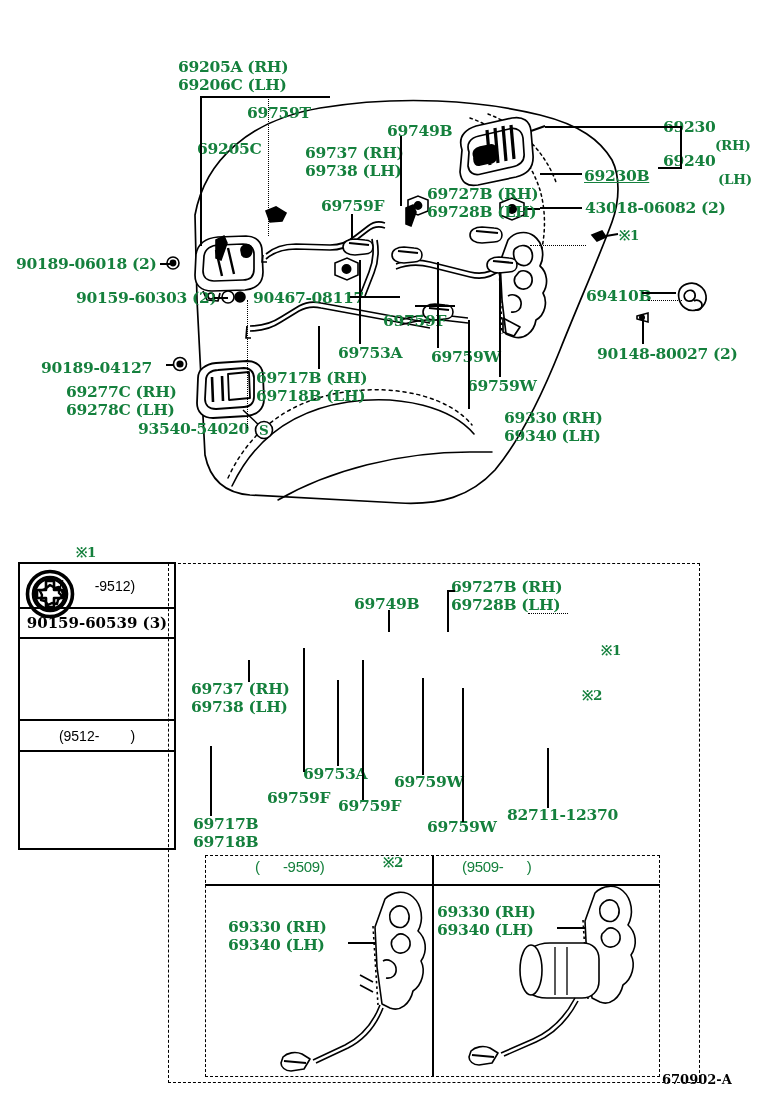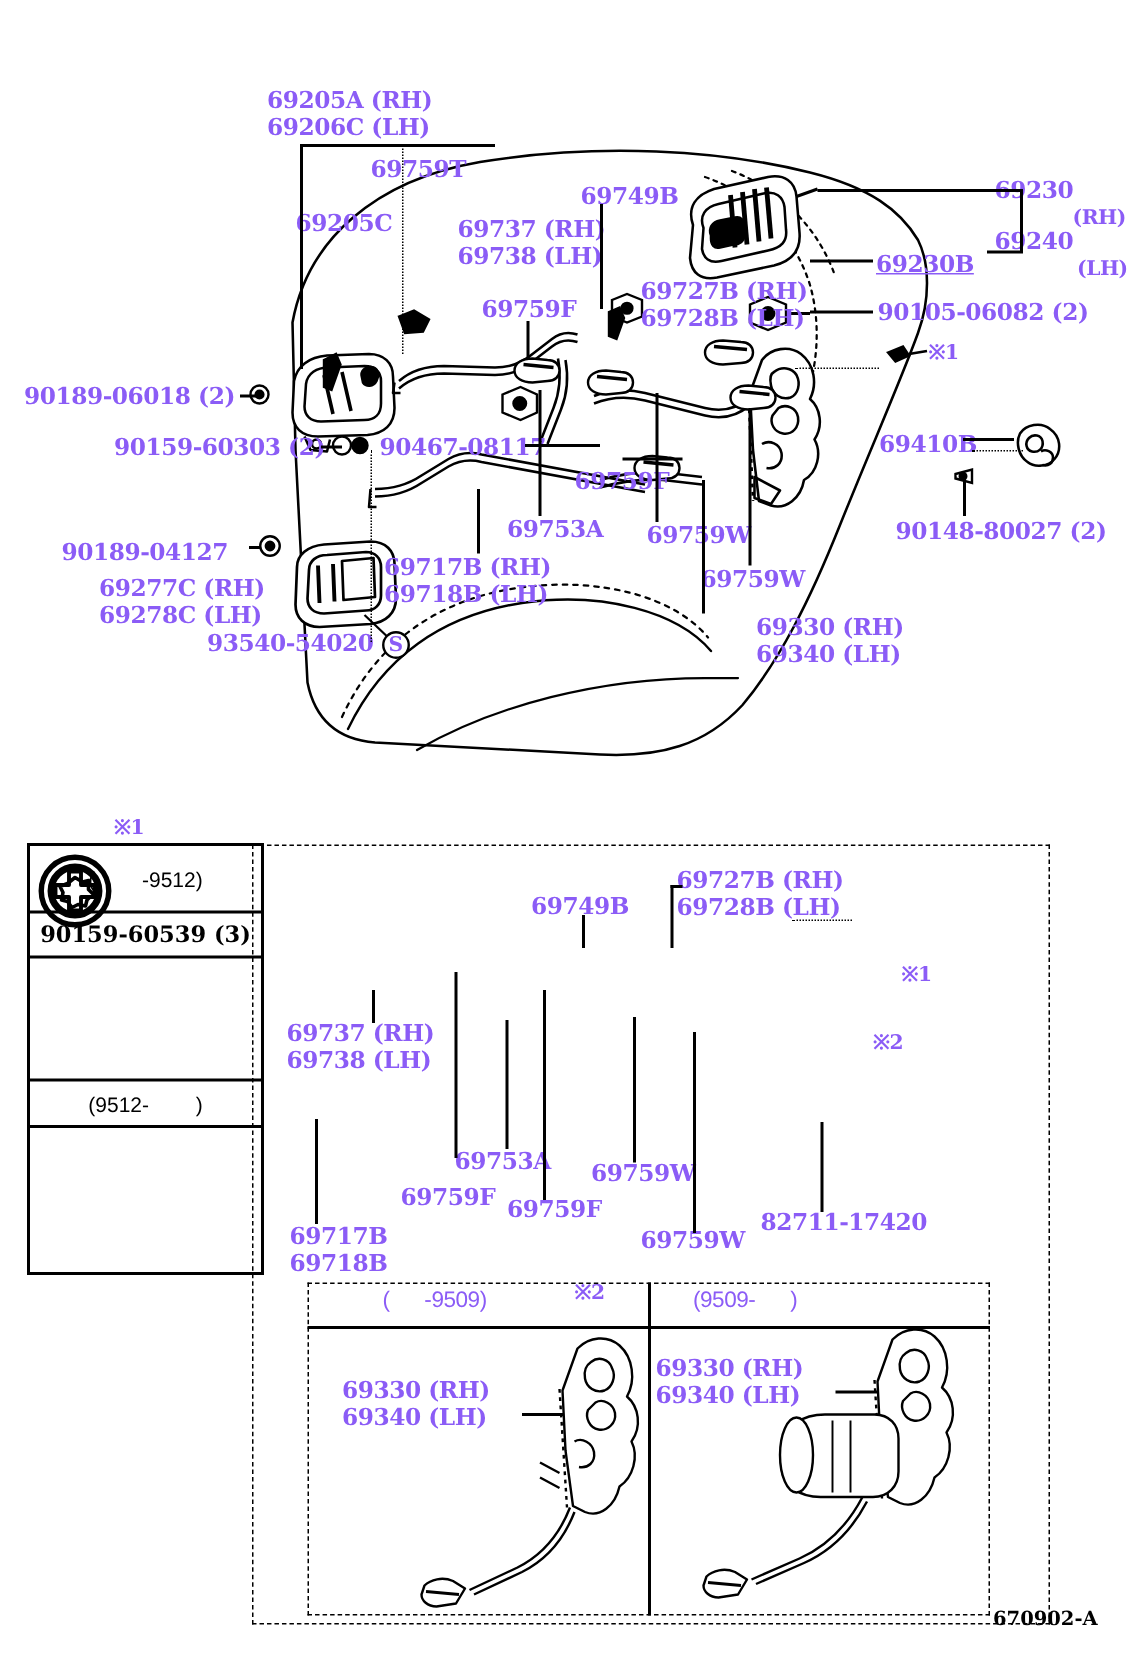--- a/index.html
+++ b/index.html
@@ -17,21 +17,21 @@
   }
   
   .lbl{
     position:absolute;
     font-family:"DejaVu Serif", serif;
     font-weight:700;
     font-size:15.5px;
     letter-spacing:-0.3px;
     line-height:17px;
     white-space:pre;
-    color:#8b5cf6;
+    color:#15803d;
   }
   .lbl.sm{ font-size:13.5px; line-height:15px;}
   .lbl.thin{ font-weight:400; font-family:"Liberation Sans",sans-serif;}
   .title-text{
     position:absolute;
     font-family:"Liberation Sans", sans-serif;
     font-weight:400;
     font-size:15px;
     letter-spacing:0.5px;
     white-space:pre;
@@ -262,21 +262,21 @@
   <div class="lbl" style="left:305px; top:144px;">69737 (RH)</div>
   <div class="lbl" style="left:305px; top:162px;">69738 (LH)</div>
   <div class="lbl" style="left:387px; top:122px;">69749B</div>
   <div class="lbl" style="left:663px; top:118px;">69230</div>
   <div class="lbl sm" style="left:715px; top:138px;">(RH)</div>
   <div class="lbl" style="left:663px; top:152px;">69240</div>
   <div class="lbl sm" style="left:718px; top:172px;">(LH)</div>
   <div class="lbl" style="left:584px; top:167px;text-decoration:underline;">69230B</div>
   <div class="lbl" style="left:427px; top:185px;">69727B (RH)</div>
   <div class="lbl" style="left:427px; top:203px;">69728B (LH)</div>
-  <div class="lbl" style="left:585px; top:199px;">90105-06082 (2)</div>
+  <div class="lbl" style="left:585px; top:199px;">43018-06082 (2)</div>
   <div class="lbl" style="left:321px; top:197px;">69759F</div>
   <div class="lbl" style="left:16px; top:255px;">90189-06018 (2)</div>
   <div class="lbl" style="left:76px; top:289px;">90159-60303 (2)</div>
   <div class="lbl" style="left:253px; top:289px;">90467-08117</div>
   <div class="lbl" style="left:383px; top:312px;">69759F</div>
   <div class="lbl" style="left:586px; top:287px;">69410B</div>
   <div class="lbl" style="left:597px; top:345px;">90148-80027 (2)</div>
   <div class="lbl" style="left:338px; top:344px;">69753A</div>
   <div class="lbl" style="left:431px; top:348px;">69759W</div>
   <div class="lbl" style="left:467px; top:377px;">69759W</div>
@@ -439,21 +439,21 @@
   <div class="lbl" style="left:191px; top:698px;">69738 (LH)</div>
   <div class="lbl sm" style="left:601px; top:643px;">※1</div>
   <div class="lbl sm" style="left:582px; top:688px;">※2</div>
   <div class="lbl" style="left:303px; top:765px;">69753A</div>
   <div class="lbl" style="left:394px; top:773px;">69759W</div>
   <div class="lbl" style="left:267px; top:789px;">69759F</div>
   <div class="lbl" style="left:338px; top:797px;">69759F</div>
   <div class="lbl" style="left:193px; top:815px;">69717B</div>
   <div class="lbl" style="left:193px; top:833px;">69718B</div>
   <div class="lbl" style="left:427px; top:818px;">69759W</div>
-  <div class="lbl" style="left:507px; top:806px;">82711-17420</div>
+  <div class="lbl" style="left:507px; top:806px;">82711-12370</div>
   <div class="lbl sm" style="left:383px; top:855px;">※2</div>
 
   <div class="ln lnv" style="left:388px; top:610px; height:22px;"></div>
   <div class="ln lnv" style="left:447px; top:590px; height:42px;"></div>
   <div class="ln lnh" style="left:447px; top:590px; width:8px;"></div>
   <div class="ln lnv" style="left:248px; top:660px; height:22px;"></div>
   <div class="ln lnv" style="left:210px; top:746px; height:70px;"></div>
   <div class="ln lnv" style="left:303px; top:648px; height:124px;"></div>
   <div class="ln lnv" style="left:362px; top:660px; height:140px;"></div>
   <div class="ln lnv" style="left:337px; top:680px; height:86px;"></div>

